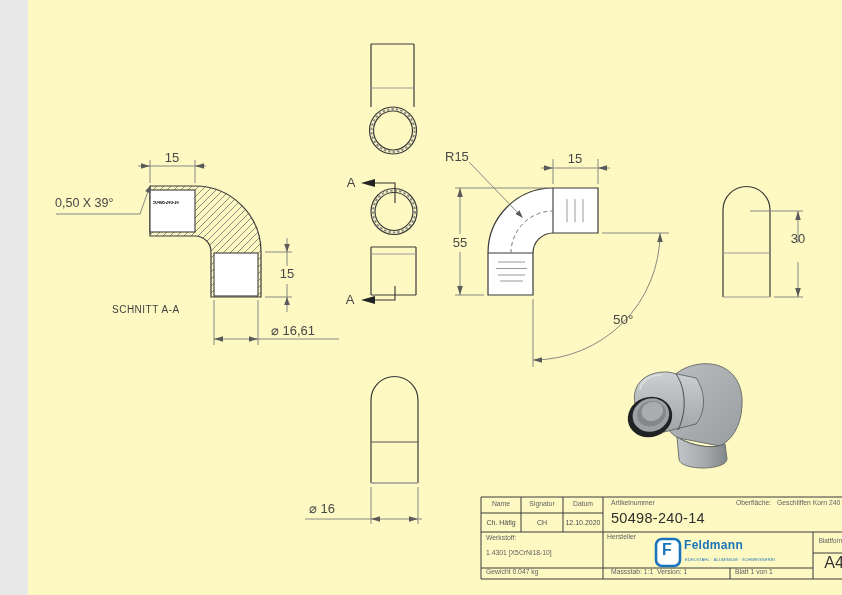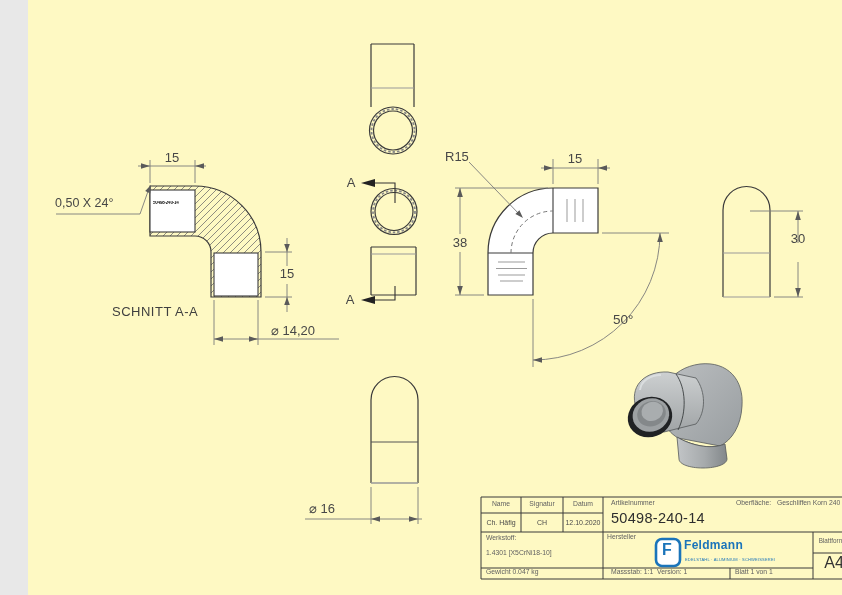--- a/index.html
+++ b/index.html
@@ -171,31 +171,31 @@
     <path d="M453,513 H575 M453,532 H828 M785,553 H828 M453,568 H785"></path>
   </g>
 
   <g>
     <rect x="628" y="539" width="24" height="27" rx="6" fill="#ffffff" stroke="#1a74ba" stroke-width="2.6"></rect>
   </g>
 </svg>
 
 <span class="t dim c" style="left:144px;top:151px;">15</span>
 <span class="t dim c" style="left:259px;top:267px;">15</span>
-<span class="t dim" style="left:243px;top:324px;">⌀ 14,20</span>
-<span class="t" style="left:27px;top:197px;font-size:12.5px;">0,50 X 24°</span>
-<span class="t" style="left:84px;top:305px;font-size:13px;letter-spacing:0.5px;color:#3f3f3f;text-align:right;">SCHNITT A-A</span>
+<span class="t dim" style="left:243px;top:324px;">⌀ 16,61</span>
+<span class="t" style="left:27px;top:197px;font-size:12.5px;">0,50 X 39°</span>
+<span class="t" style="left:84px;top:305px;font-size:10px;letter-spacing:0.5px;color:#3f3f3f;text-align:right;">SCHNITT A-A</span>
 <span class="t" style="left:125px;top:201px;width:40px;font-size:4.5px;font-weight:bold;letter-spacing:-0.2px;color:#111;overflow:hidden;">50498-240-14</span>
 
 <span class="t dim c" style="left:323px;top:176px;">A</span>
 <span class="t dim c" style="left:322px;top:293px;">A</span>
 
 <span class="t dim" style="left:417px;top:150px;">R15</span>
 <span class="t dim c" style="left:547px;top:152px;">15</span>
-<span class="t dim c" style="left:432px;top:236px;">38</span>
+<span class="t dim c" style="left:432px;top:236px;">55</span>
 <span class="t" style="left:585px;top:313px;font-size:13.5px;">50°</span>
 
 <span class="t dim c" style="left:770px;top:232px;">30</span>
 <span class="t dim" style="left:281px;top:502px;text-align:right;">⌀ 16</span>
 
 <span class="t tb-h c" style="left:473px;top:501px;">Name</span>
 <span class="t tb-h c" style="left:514px;top:501px;">Signatur</span>
 <span class="t tb-h c" style="left:555px;top:501px;">Datum</span>
 <span class="t tb-h" style="left:583px;top:500px;">Artikelnummer</span>
 <span class="t tb-h" style="left:708px;top:500px;">Oberfläche:</span>

